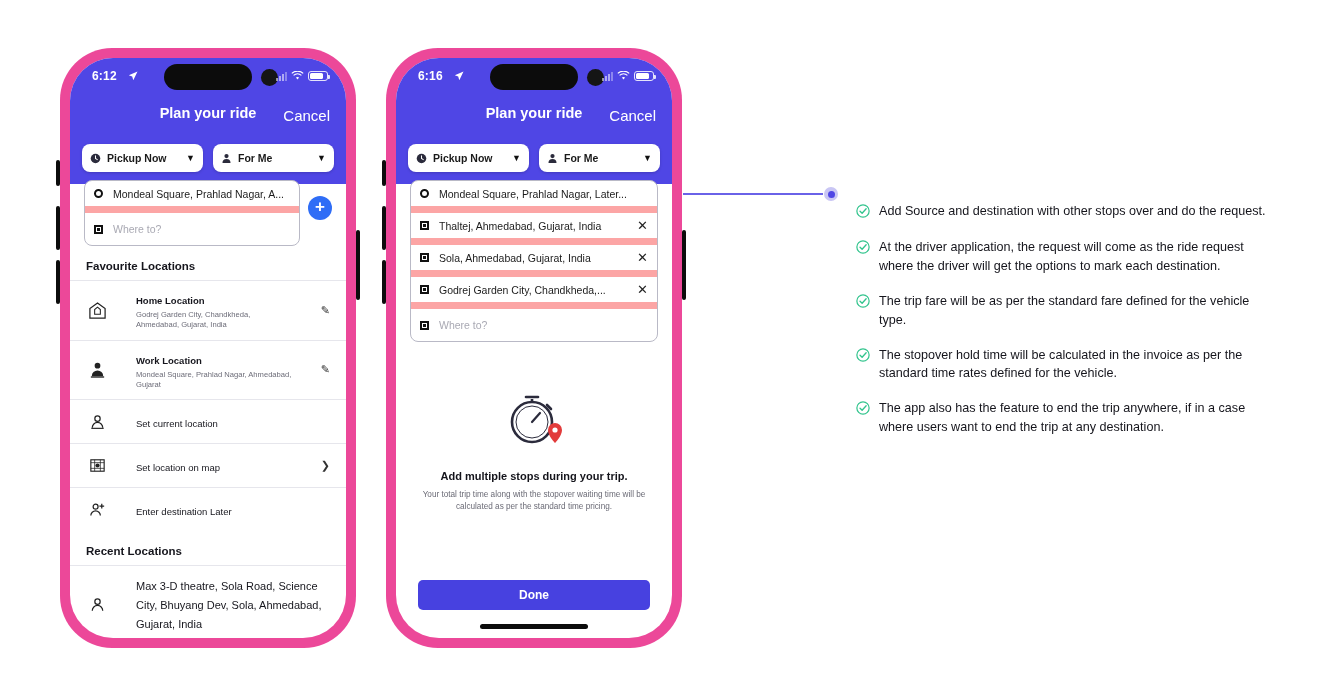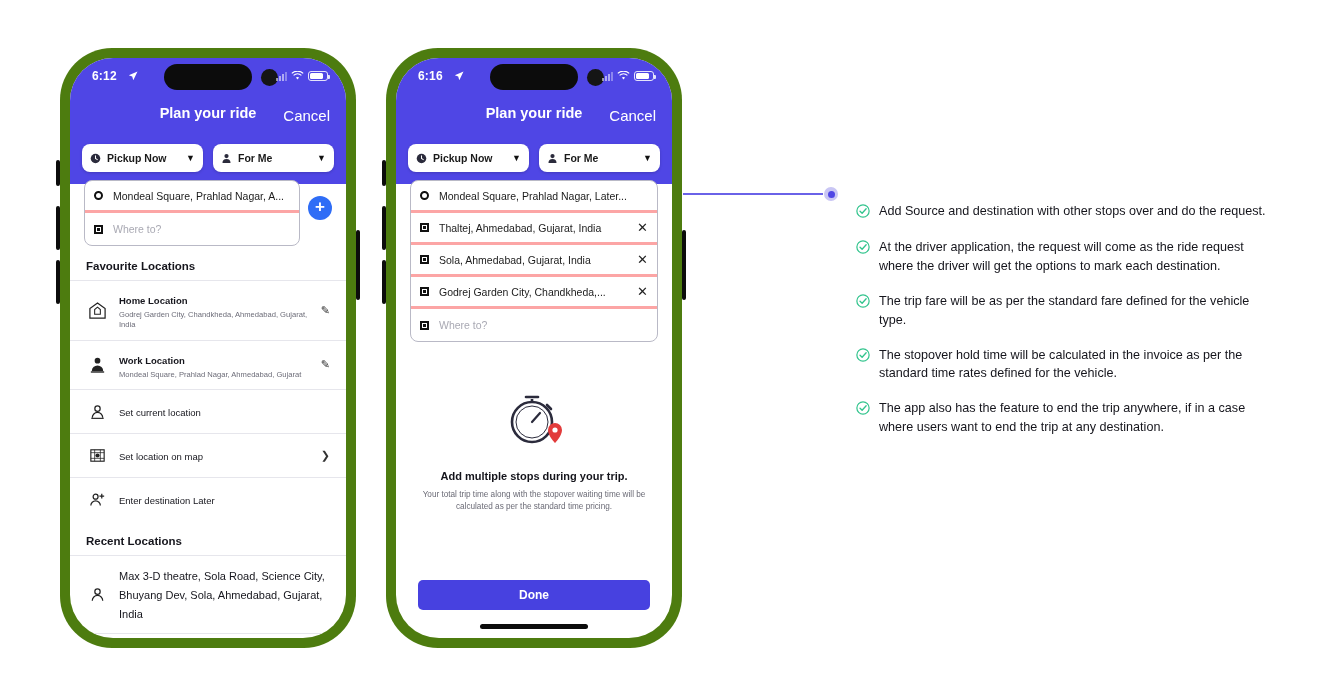--- a/index.html
+++ b/index.html
@@ -9,21 +9,21 @@
     background: #ffffff;
     font-family: "Liberation Sans", sans-serif;
     overflow: hidden;
   }
   .stage { position: relative; width: 1340px; height: 697px; }
 
   
   .phone {
     position: absolute;
     width: 296px; height: 600px;
-    background: #4d7c0f;
+    background: #ec4899;
     border-radius: 52px;
     padding: 10px;
   }
   .phone.p1 { left: 60px; top: 48px; }
   .phone.p2 { left: 386px; top: 48px; }
 
   .screen {
     position: relative;
     width: 100%; height: 100%;
     background: #ffffff;
@@ -146,21 +146,21 @@
     flex: 1;
     border: 1px solid #b9b9c6;
     border-radius: 8px;
     background: #fff;
     overflow: hidden;
   }
   .loc-row {
     display: flex; align-items: center; gap: 10px;
     height: 32px;
     padding: 0 9px;
-    border-bottom: 3px solid #fca5a5;
+    border-bottom: 7px solid #fca5a5;
   }
   .loc-row:last-child { border-bottom: none; }
   .loc-row .txt {
     font-size: 10.5px; color: #1b1b1b;
     white-space: nowrap; overflow: hidden; text-overflow: ellipsis;
     flex: 1;
   }
   .loc-row .txt.ph { color: #a9a9b3; }
   .dot-o {
     width: 9px; height: 9px; border-radius: 50%;
@@ -183,21 +183,21 @@
     text-align: center; font-weight: bold;
     margin-top: 16px; flex: none;
   }
 
   
   .sec-title {
     font-size: 11.5px; font-weight: bold; color: #16161d;
     padding: 14px 16px 8px 16px;
   }
   .fav-item {
-    display: flex; align-items: center; gap: 11px;
+    display: flex; align-items: center; gap: 28px;
     padding: 9px 16px;
     border-top: 1px solid #e6e6ec;
     min-height: 44px;
   }
   .fav-item .ico { width: 22px; flex: none; display: flex; justify-content: center; }
   .fav-item .body { flex: 1; min-width: 0; }
   .fav-item .t1 { font-size: 9.5px; font-weight: bold; color: #16161d; }
   .fav-item .t2 { font-size: 7.6px; color: #6c6c78; line-height: 1.35; margin-top: 2px; }
   .fav-item .single { font-size: 9.5px; color: #16161d; }
   .fav-item .trail { color: #333; font-size: 11px; flex: none; }

